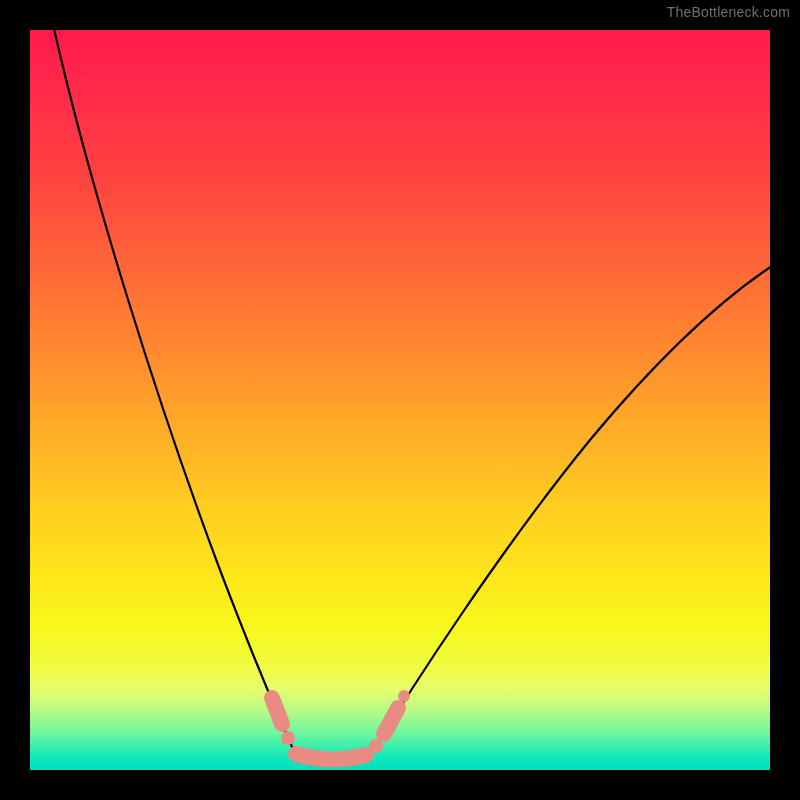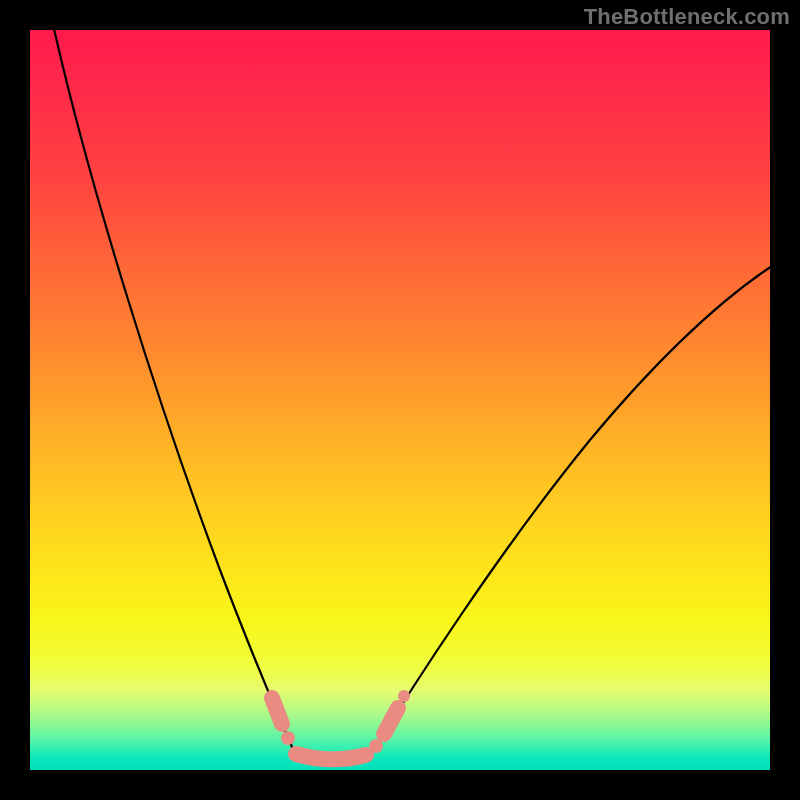--- a/index.html
+++ b/index.html
@@ -14,22 +14,22 @@
   .frame {
     position: absolute;
     inset: 0;
     background: #000;
   }
   .watermark {
     position: absolute;
     top: 4px;
     right: 10px;
     color: #6f6f6f;
-    font-size: 22px;
-    font-weight: 700;
+    font-size: 14px;
+    font-weight: 400;
     letter-spacing: 0.2px;
     z-index: 10;
   }
   .plot {
     position: absolute;
     left: 30px;
     top: 30px;
     width: 740px;
     height: 740px;
     overflow: hidden;

